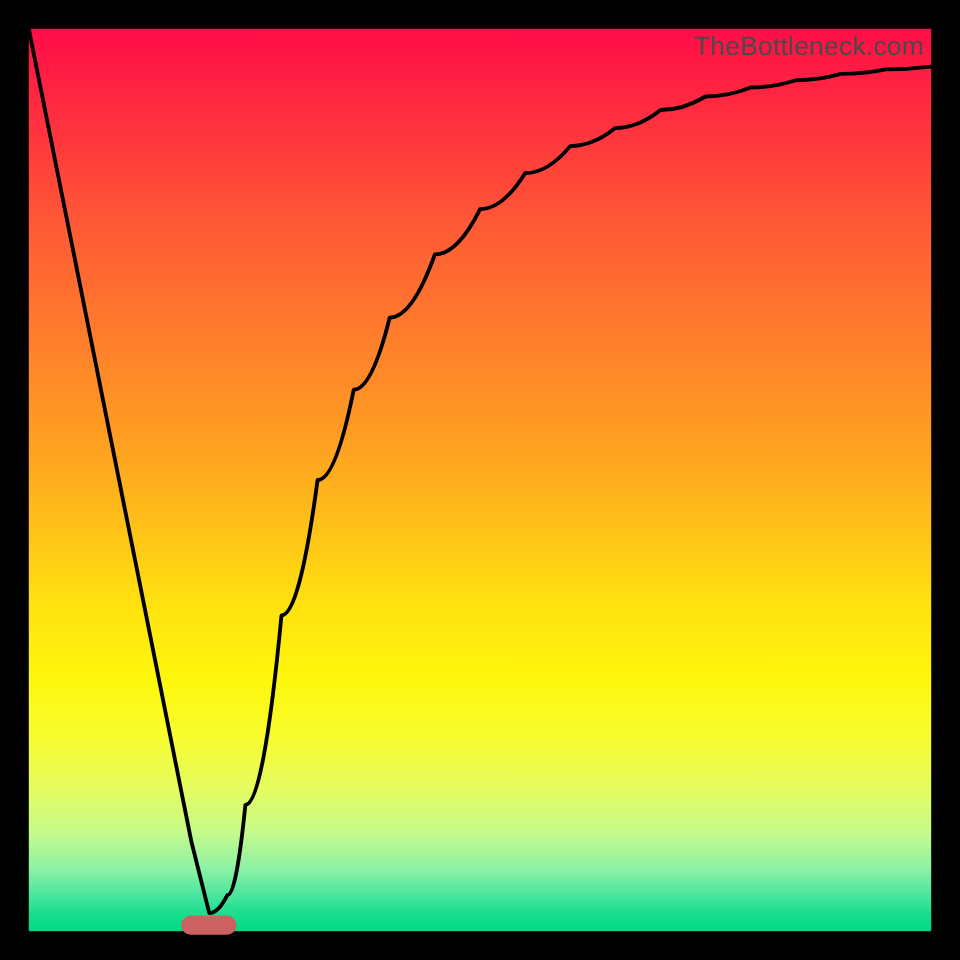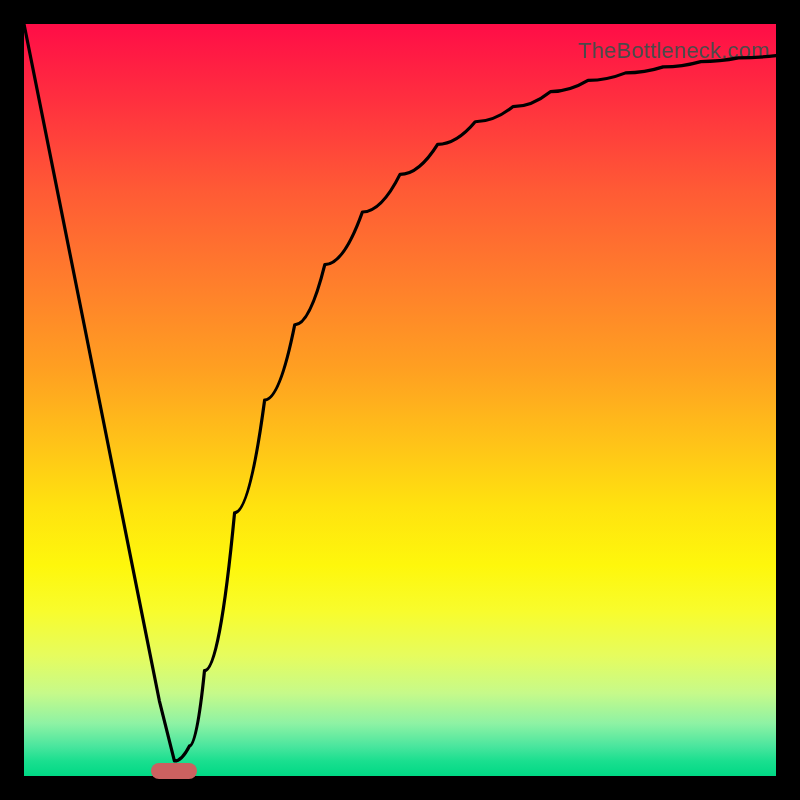--- a/index.html
+++ b/index.html
@@ -37,21 +37,21 @@
       #e6fc5e 84%,
       #c6fa8a 89%,
       #8ef2a4 93%,
       #4be69e 96%,
       #1adf8f 98%,
       #00d985 100%
     );
   }
   .watermark {
     position: absolute;
-    top: 14px;
+    top: 2px;
     right: 6px;
     color: #4a4a4a;
     font-size: 22px;
     letter-spacing: 0.2px;
     font-weight: 400;
     user-select: none;
   }
   svg.curve {
     position: absolute;
     left: 0; top: 0;

